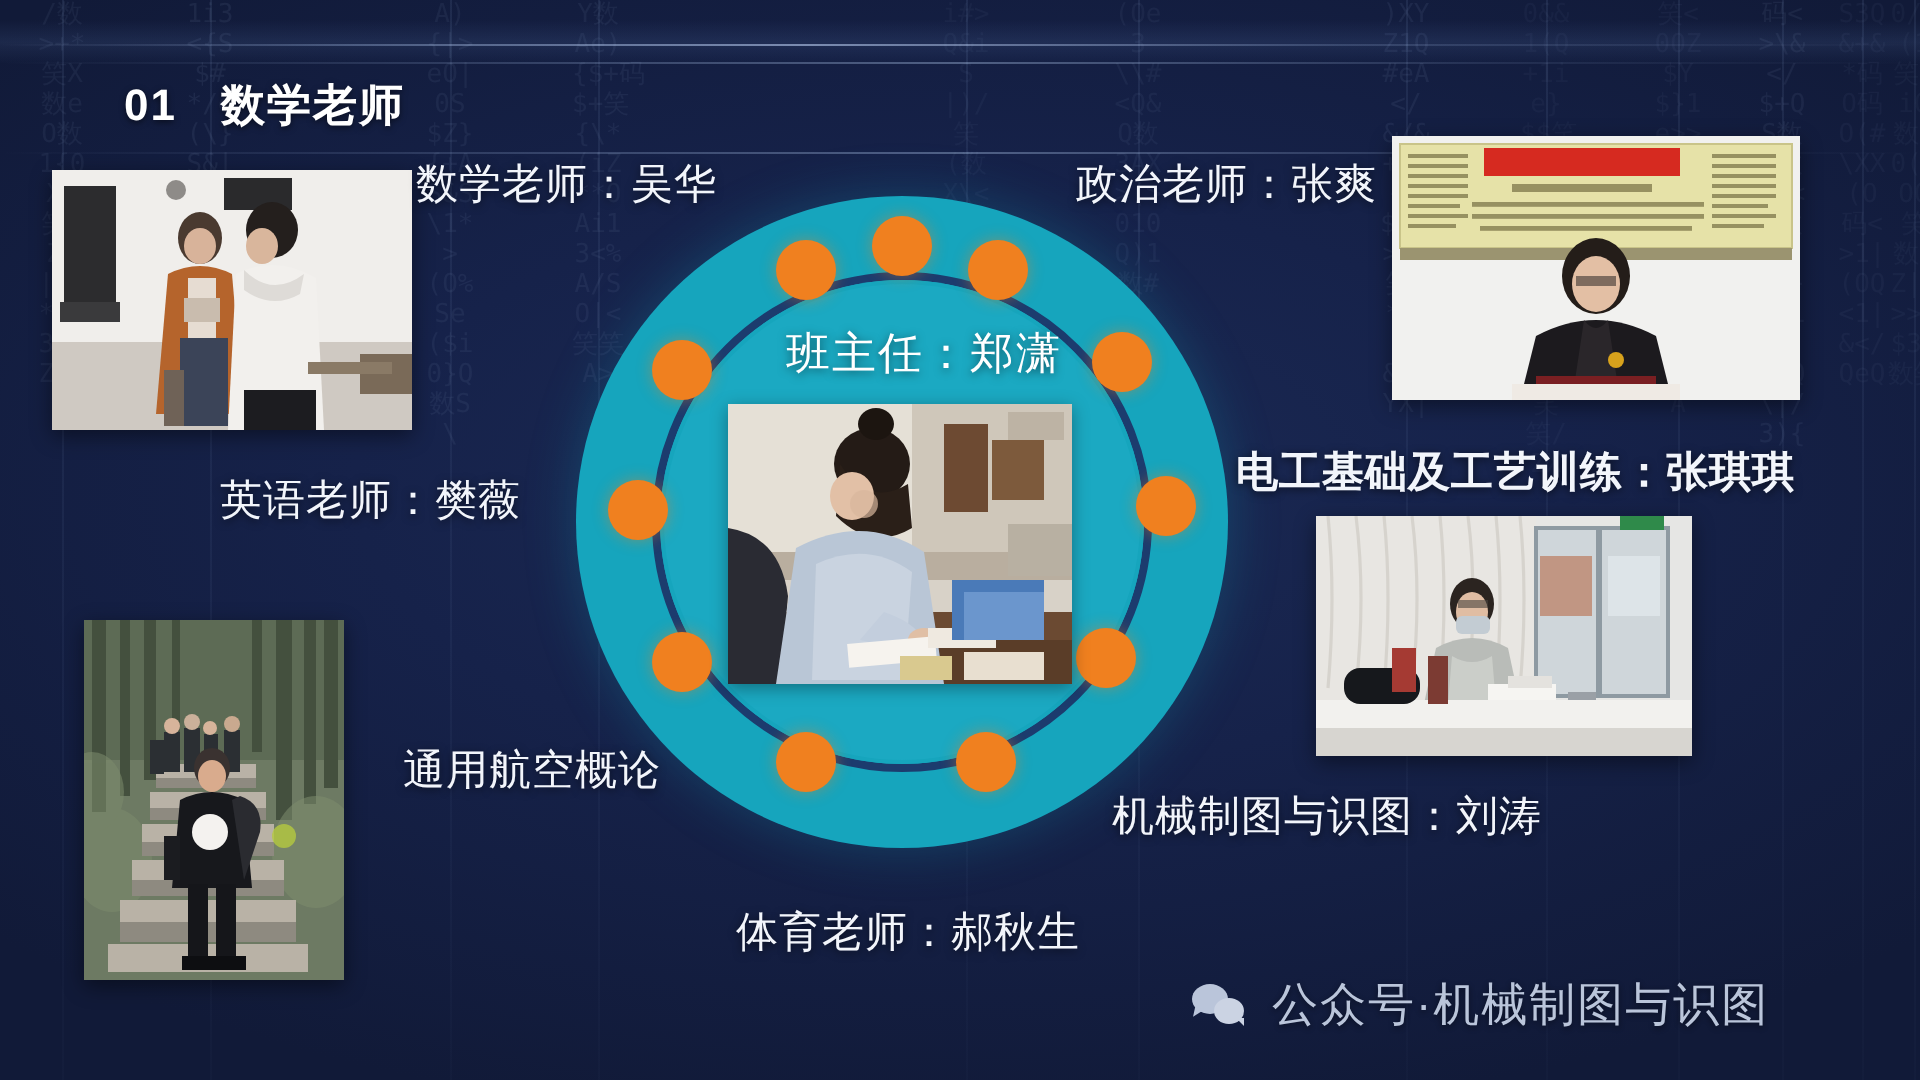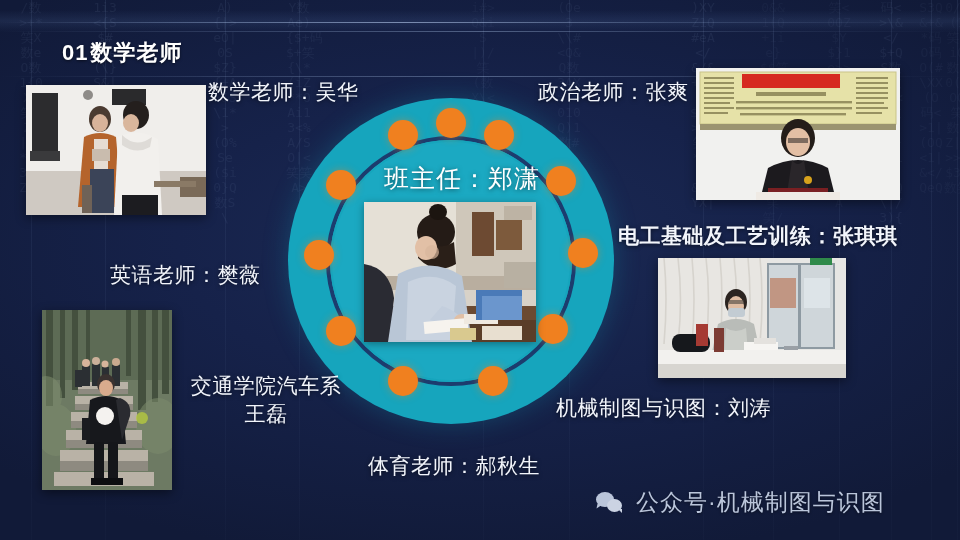--- a/index.html
+++ b/index.html
@@ -56,48 +56,48 @@
   
   #title {
     position:absolute; left:62px; top:38px;
     color:#ffffff;
     font-size:22px;
     font-weight:bold;
     letter-spacing:1px;
     text-shadow:0 1px 3px rgba(0,0,0,0.55);
     white-space:nowrap;
   }
-  #title .num { margin-right:2px; font-family:"Liberation Sans",sans-serif; }
+  #title .num { margin-right:22px; font-family:"Liberation Sans",sans-serif; }
 
   
   .label {
     position:absolute;
     color:#f2f5fb;
     font-size:21px;
     font-weight:500;
     letter-spacing:0.5px;
     text-shadow:0 1px 4px rgba(0,0,0,0.6);
     white-space:nowrap;
   }
   .label.two-line { white-space:normal; line-height:1.32; }
 
   #lbl-math    { left:208px; top:78px; }
   #lbl-politic { left:538px; top:78px; }
-  #lbl-english { left:110px; top:261px; }
+  #lbl-english { left:110px; top:236px; }
   #lbl-elec    { left:618px; top:222px;font-weight:bold; }
   #lbl-avia    { left:186px; top:372px; width:160px; text-align:center; }
   #lbl-mech    { left:556px; top:394px; }
   #lbl-pe      { left:368px; top:452px; }
 
   #lbl-center {
     position:absolute;
     left:312px; top:162px; width:300px;
     text-align:center;
     color:#ffffff;
-    font-size:25px;
+    font-size:22px;
     font-weight:500;
     letter-spacing:1px;
     text-shadow:0 1px 5px rgba(0,0,0,0.55);
     z-index:6;
   }
 
   
   #ring-wrap {
     position:absolute;
     left:288px; top:98px;
@@ -458,22 +458,21 @@
     </div>
   </div>
 
   <div id="lbl-center">班主任：郑潇</div>
 
   <div class="label" id="lbl-math">数学老师：吴华</div>
   <div class="label" id="lbl-politic">政治老师：张爽</div>
   <div class="label" id="lbl-english">英语老师：樊薇</div>
   <div class="label" id="lbl-elec">电工基础及工艺训练：张琪琪</div>
   <div class="label two-line" id="lbl-avia">
-    <div>交通学院汽车系</div>
-    <div>王磊</div>
+    <div>通用航空概论</div>
   </div>
   <div class="label" id="lbl-mech">机械制图与识图：刘涛</div>
   <div class="label" id="lbl-pe">体育老师：郝秋生</div>
 
   <div id="watermark">
     <span id="wechat-icon">
       <span class="b1"></span>
         <span class="t1"></span>
       <span class="b2"></span>
         <span class="t2"></span>

